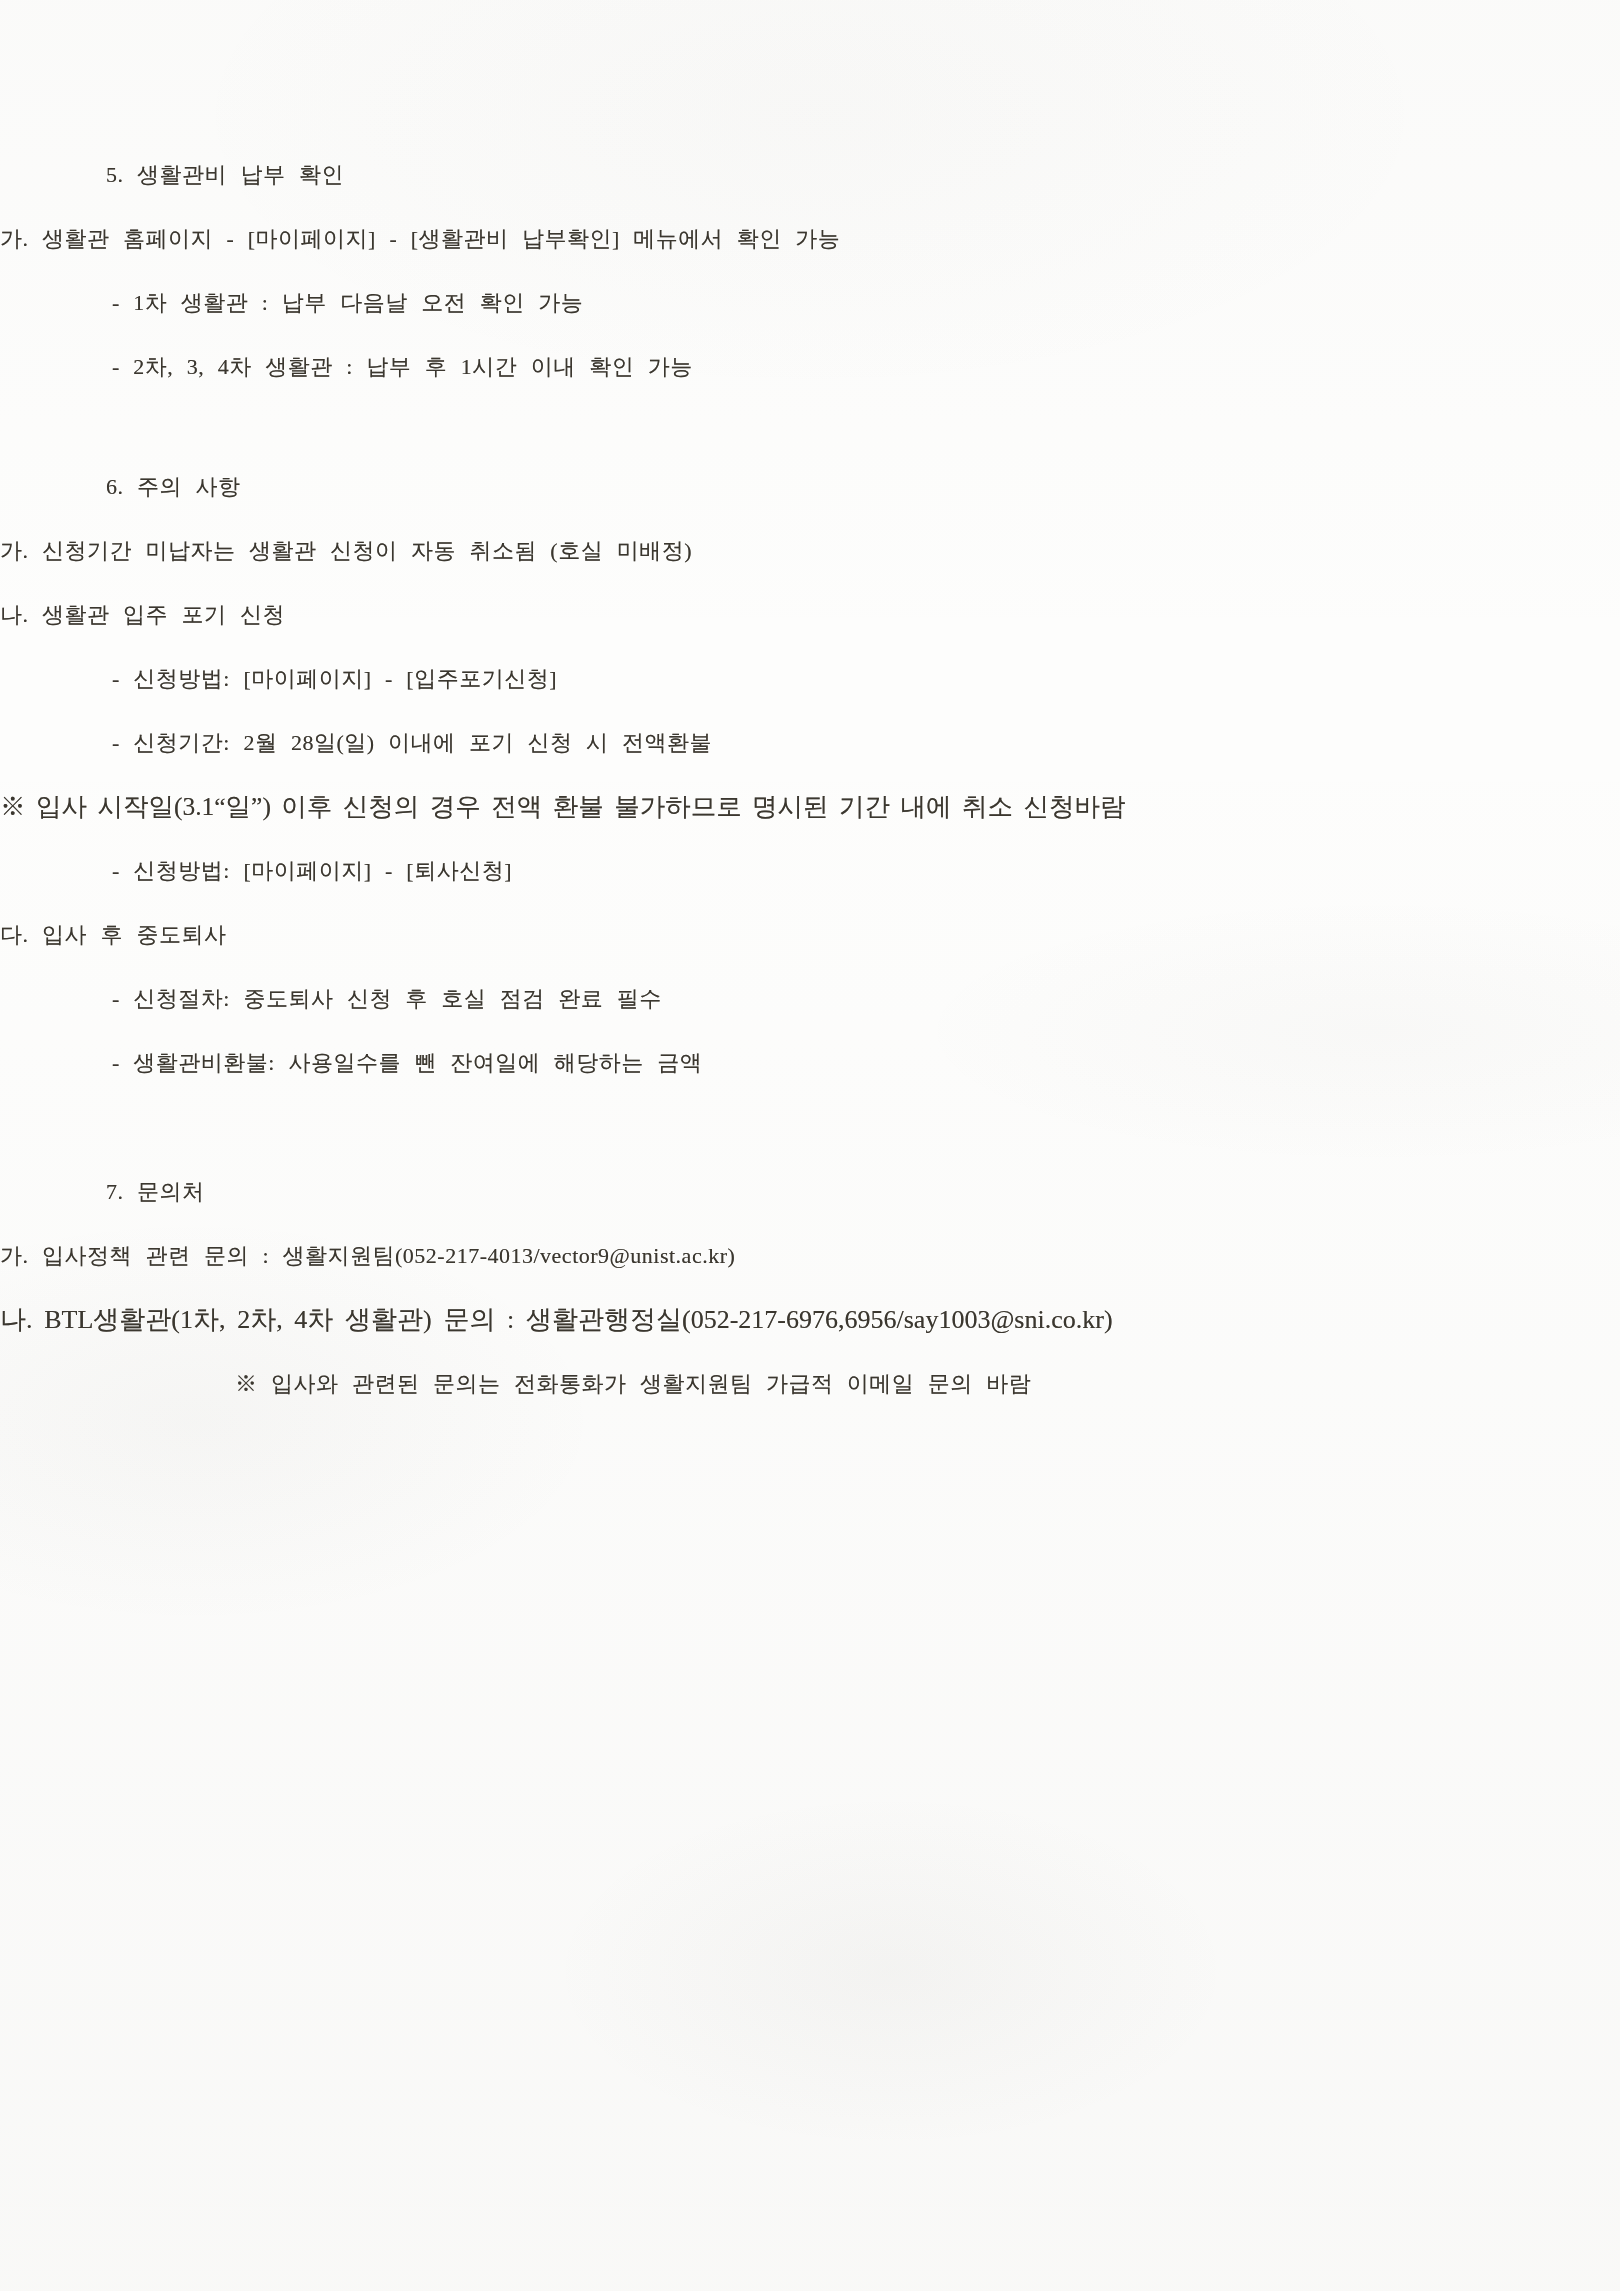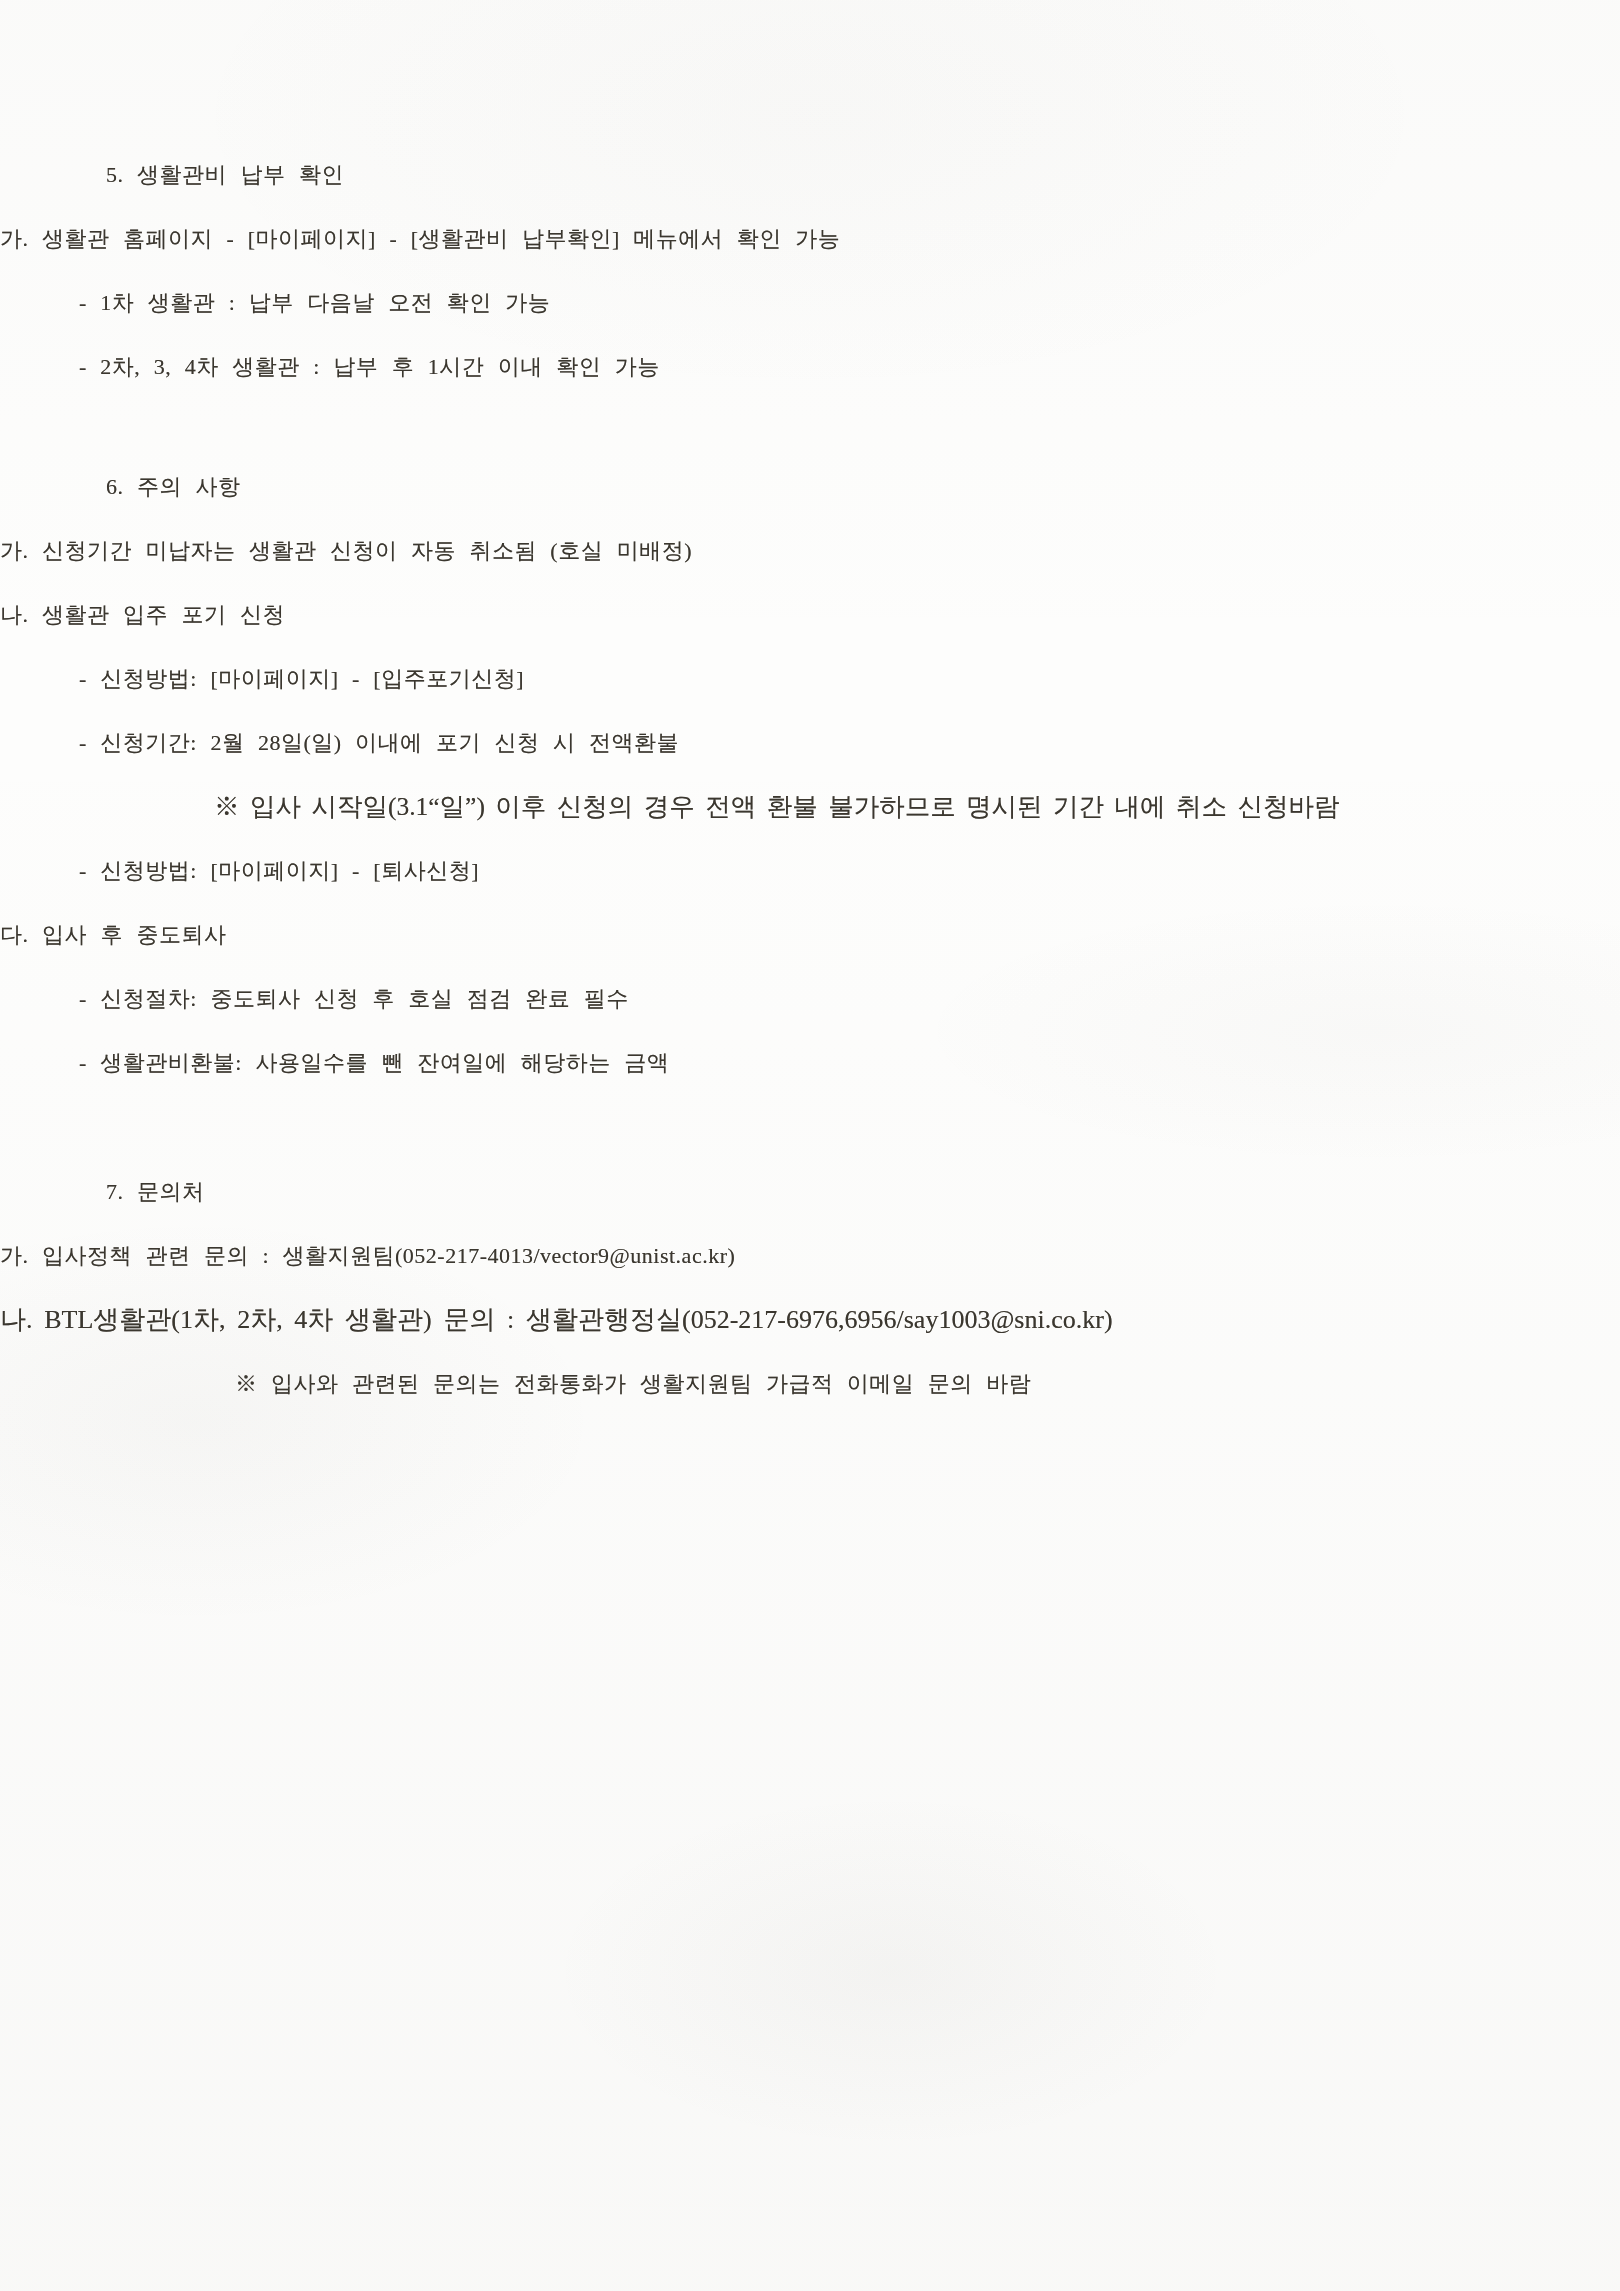--- a/index.html
+++ b/index.html
@@ -38,22 +38,22 @@
     margin: 0;
     font-size: 22px;
     line-height: 64px;
     letter-spacing: 0.5px;
     word-spacing: 0.34em;
     white-space: nowrap;
     text-shadow: 0 0 0.6px rgba(59,55,47,0.55);
   }
   .lv0 { margin-left: 106px; }   
   .lv1 { }   
-  .lv2 { margin-left: 79px; }   
-  .lv3 { margin-left: 214px; }   
+  .lv2 { margin-left: 112px; }   
+  .lv3 { }   
   .lv3b{ margin-left: 235px; }   
   .lv4 { margin-left: 380px; }   
   .tight {
     font-size: 25.5px;
     letter-spacing: 0px;
     word-spacing: 0.16em;
   }
   .semi-tight {
     font-size: 26px;
     letter-spacing: 0px;

